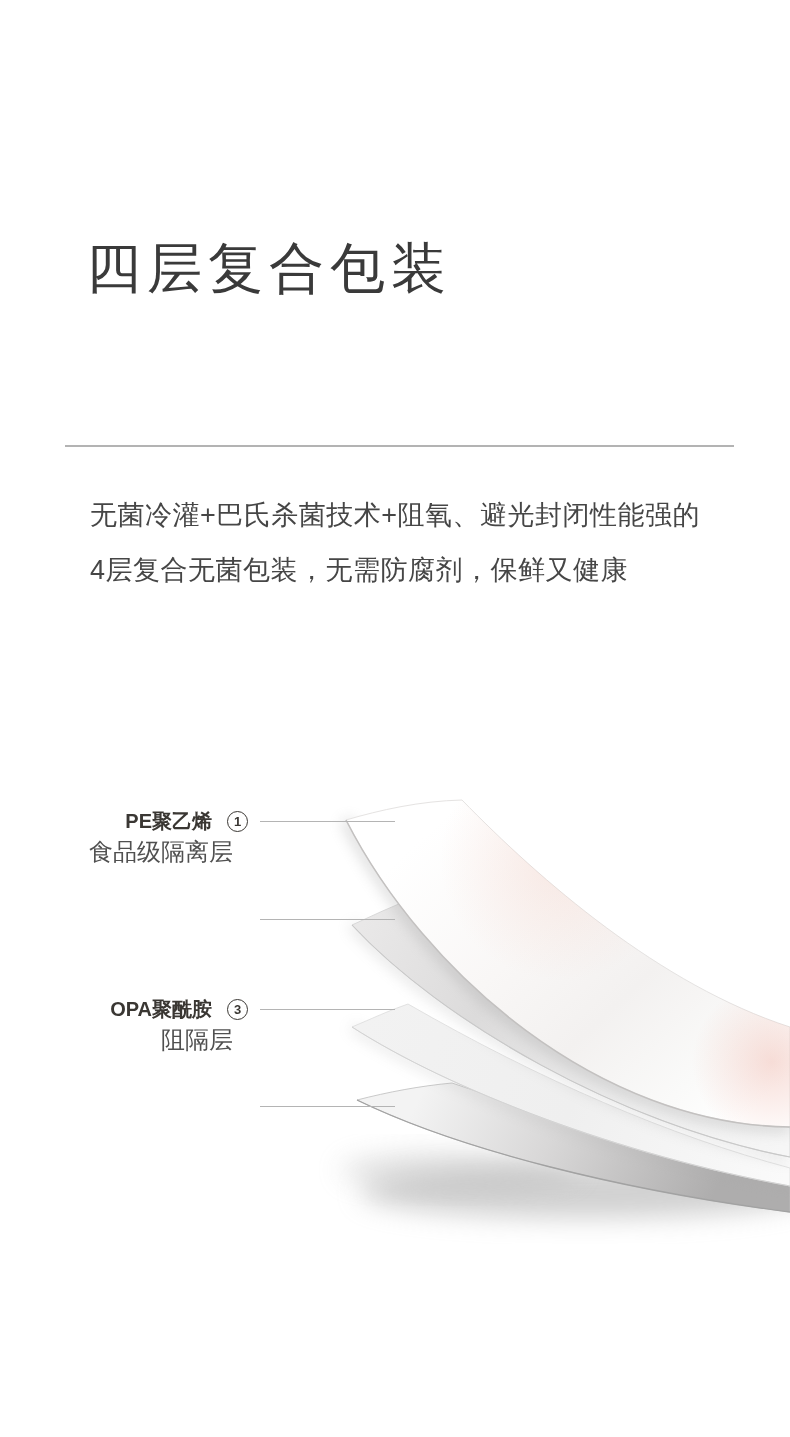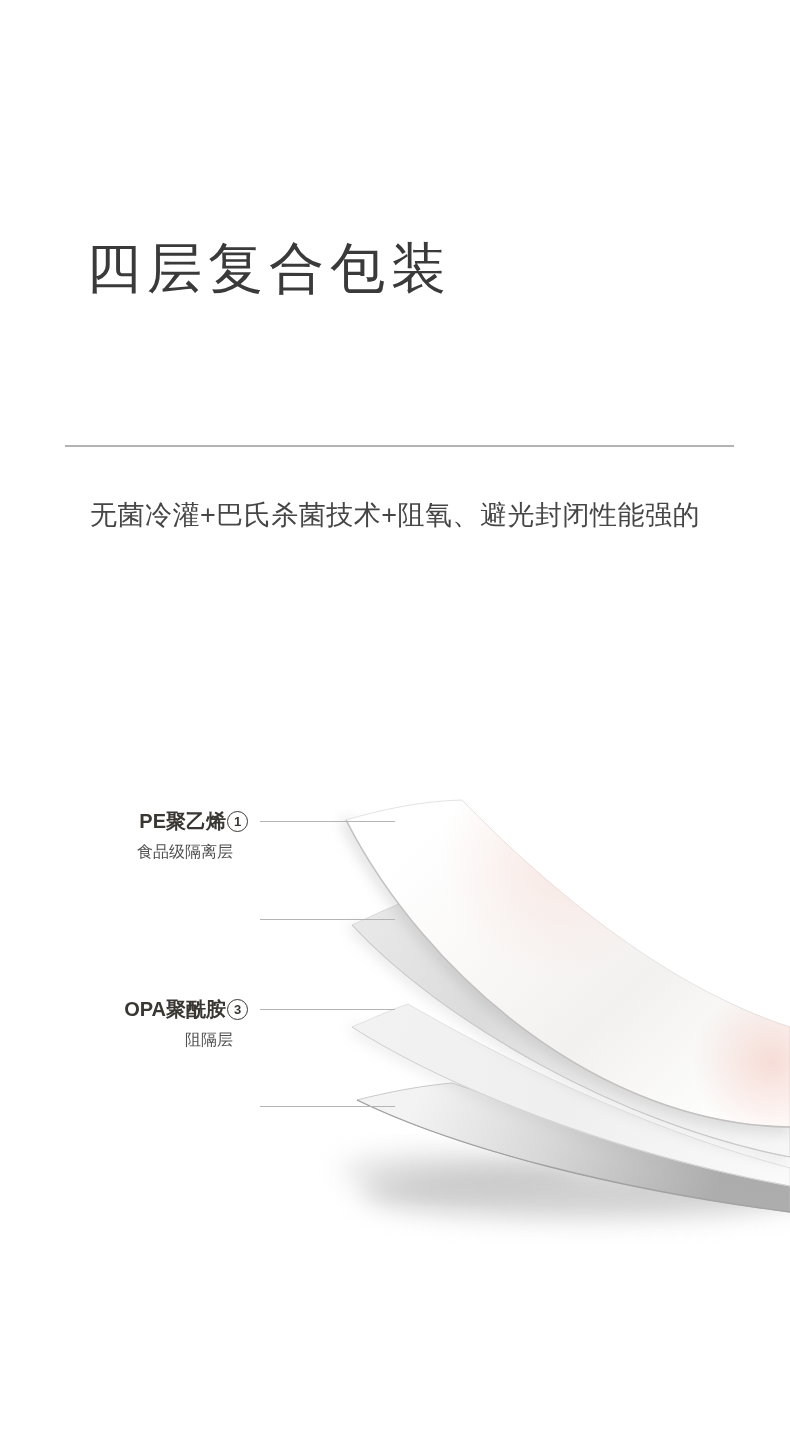--- a/index.html
+++ b/index.html
@@ -27,52 +27,53 @@
     font-size:27px;line-height:55px;font-weight:400;
     letter-spacing:0.5px;color:#464646;
   }
   .lede .ll{display:block;white-space:nowrap;}
   
   .diagram{position:absolute;inset:0;}
   .layer-label{
     position:absolute;right:542px;text-align:right;white-space:nowrap;
   }
   .label-main{
-    display:flex;justify-content:flex-end;align-items:center;gap:1px;
+    display:flex;justify-content:flex-end;align-items:center;gap:15px;
     height:26px;font-size:20px;font-weight:bold;color:#3a3733;
   }
   .num-badge{
     box-sizing:border-box;width:21px;height:21px;flex:0 0 21px;
     border:1.5px solid #3a3733;border-radius:50%;
     display:flex;align-items:center;justify-content:center;
     font-size:13px;font-weight:600;color:#3a3733;line-height:1;
   }
   .label-sub{
     margin-top:6px;padding-right:15px;
-    font-size:16px;line-height:24px;font-weight:400;color:#505050;
+    font-size:24px;line-height:24px;font-weight:400;color:#505050;
   }
   .lg1{top:808px}.lg2{top:906px}.lg3{top:996px}.lg4{top:1093px}
   .leader{position:absolute;left:260px;width:135px;height:1px;background:#b4b4b4;}
   .l1{top:821px}.l2{top:919px}.l3{top:1009px}.l4{top:1106px}
   
   .stack{position:absolute;left:0;top:0;pointer-events:none;}
 </style>
 </head>
 <body>
 
 <div class="page">
 
   <h1 class="headline" style="color: rgb(58, 58, 58);">
     <span class="hl">四层复合包装</span>
   </h1>
 
   <div class="divider" style="background-color: rgb(179, 179, 179);"></div>
 
   <p class="lede" style="color: rgb(70, 70, 70);">
     <span class="ll">无菌冷灌+巴氏杀菌技术+阻氧、避光封闭性能强的</span>
+    <span class="ll">4层复合无菌包装，无需防腐剂，保鲜又健康</span>
   </p>
 
   <section class="diagram">
 
     <svg class="stack" width="790" height="1437" viewBox="0 0 790 1437" aria-hidden="true">
       <defs>
         <linearGradient id="g1" gradientUnits="userSpaceOnUse" x1="430" y1="830" x2="720" y2="1140">
           <stop offset="0" stop-color="#ffffff"></stop>
           <stop offset="0.35" stop-color="#f9f7f6"></stop>
           <stop offset="0.6" stop-color="#f3f1f0"></stop>

